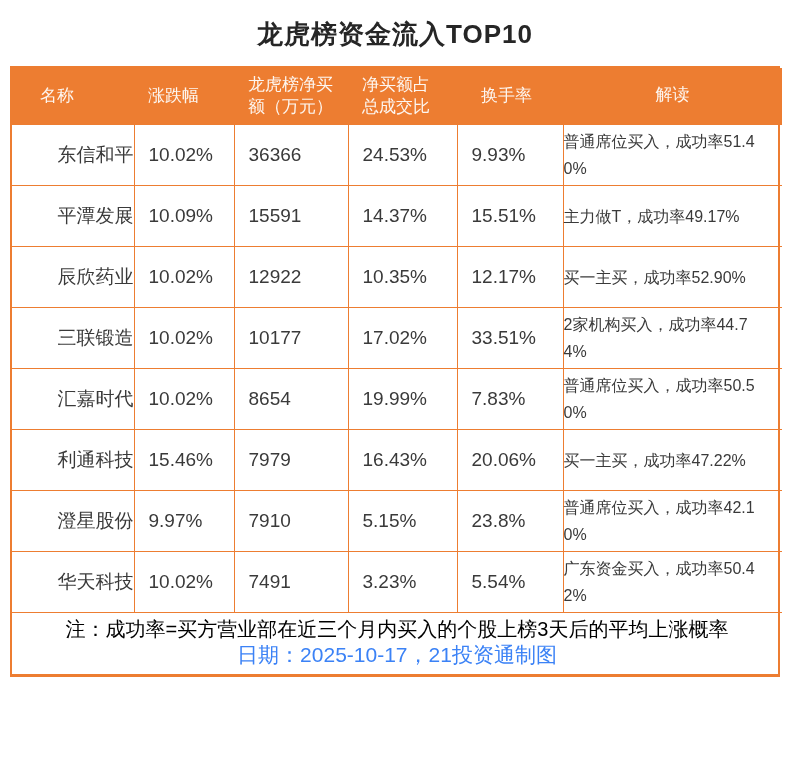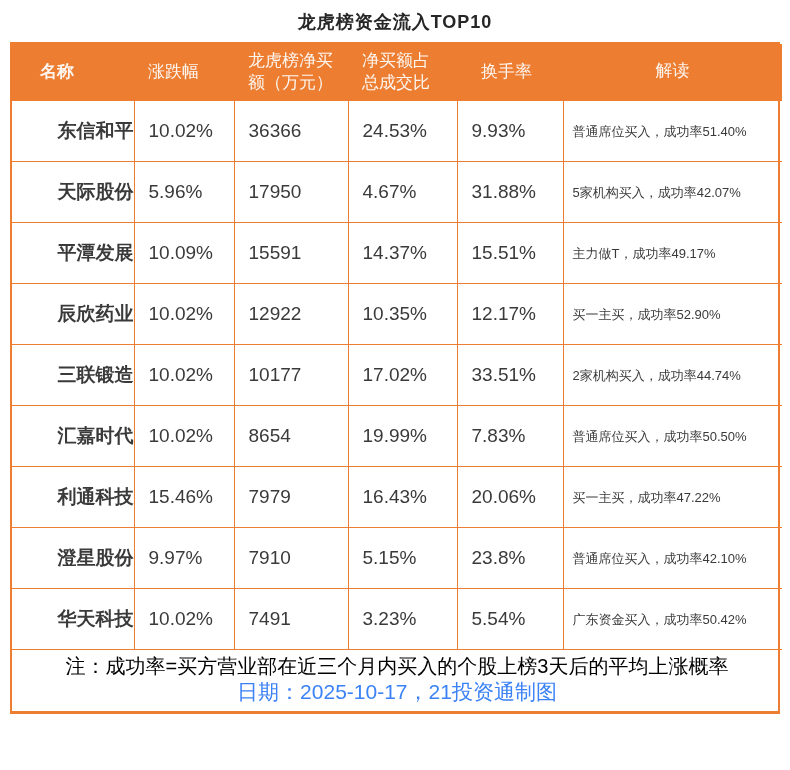--- a/index.html
+++ b/index.html
@@ -4,24 +4,24 @@
 <style>
   html,body { margin:0; padding:0; }
   body {
     width:790px; height:770px;
     background:#ffffff;
     font-family:"Liberation Sans","DejaVu Sans",sans-serif;
     color:#3a3a3a;
     overflow:hidden;
   }
   .page-title {
-    margin:0;
+    margin:12px;
     padding:7px 4px 5px;
     text-align:center;
-    font-size:18px;
+    font-size:26px;
     line-height:30px;
     font-weight:600;
     color:#262626;
     letter-spacing:1px;
   }
   .table-wrap {
     margin:0 10px;
     border:2px solid #ED7D31;
     border-bottom-width:3px;
     box-sizing:border-box;
@@ -50,30 +50,30 @@
     border:1px solid #ED7D31;
     font-size:19px;
     height:60px;
     vertical-align:middle;
     padding:0;
     color:#3a3a3a;
   }
   tbody td:first-child { border-left:none;text-align:right; }
   tbody td:last-child  { border-right:none; }
 
-  .c1 { padding-left:28px;font-weight:bold; }
+  .c1 { padding-left:28px; }
   .cn { padding-left:14px; padding-right:4px; }
   .c3h { padding-left:14px; padding-right:12px; }
   .c4h { padding-left:14px; padding-right:22px; }
   .c5h { padding-left:24px; }
   .c6 {
-    padding-left:9px; padding-right:26px;
+    padding-left:0; padding-right:26px;
     word-break:break-all;
     line-height:27px;
-    font-size:13px;
+    font-size:16px;
   }
   .c6h { text-align:center; padding:0 6px;font-family:Liberation Mono, monospace; }
 
   
   tr.note-row td {
     border-left:none; border-right:none; border-bottom:none;
     border-top:1px solid #ED7D31;
     height:55px;
     text-align:center;
     vertical-align:middle;
@@ -108,28 +108,20 @@
       </tr>
     </thead>
     <tbody>
       <tr>
         <td class="c1">东信和平</td>
         <td class="cn">10.02%</td>
         <td class="cn">36366</td>
         <td class="cn">24.53%</td>
         <td class="cn">9.93%</td>
         <td class="c6">普通席位买入，成功率51.40%</td>
-      </tr>
-      <tr>
-        <td class="c1">天际股份</td>
-        <td class="cn">5.96%</td>
-        <td class="cn">17950</td>
-        <td class="cn">4.67%</td>
-        <td class="cn">31.88%</td>
-        <td class="c6">5家机构买入，成功率42.07%</td>
       </tr>
       <tr>
         <td class="c1">平潭发展</td>
         <td class="cn">10.09%</td>
         <td class="cn">15591</td>
         <td class="cn">14.37%</td>
         <td class="cn">15.51%</td>
         <td class="c6">主力做T，成功率49.17%</td>
       </tr>
       <tr>

